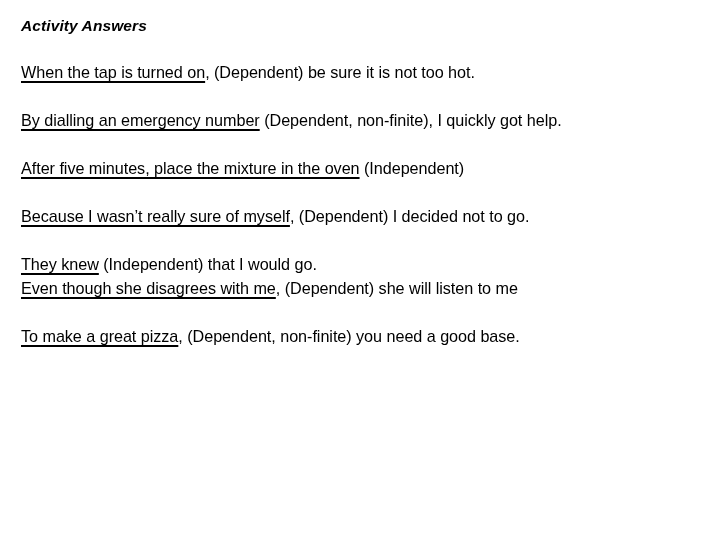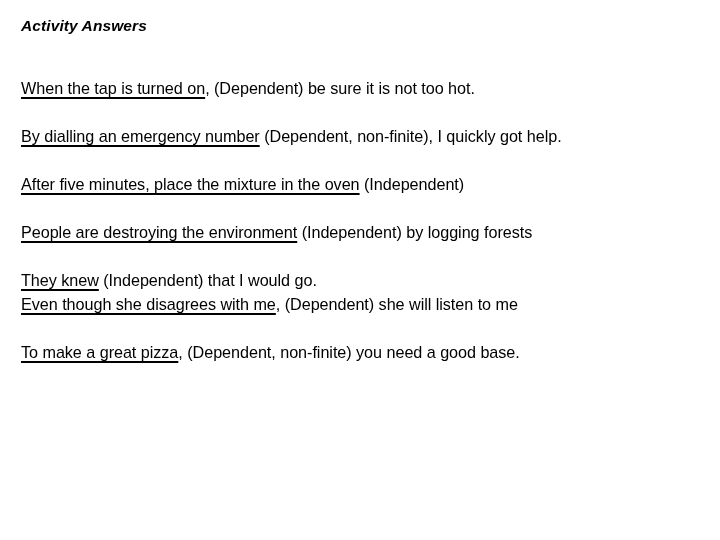--- a/index.html
+++ b/index.html
@@ -29,21 +29,21 @@
     font-size: 15.5px;
     font-weight: bold;
     font-style: italic;
     letter-spacing: 0.1px;
     line-height: 19px;
     white-space: nowrap;
   }
   .body {
     position: absolute;
     left: 21px;
-    top: 76px;
+    top: 60px;
     width: 680px;
   }
   .para {
     font-size: 16.2px;
     line-height: 24px;
     margin: 0 0 24px 0;
     letter-spacing: -0.05px;
     white-space: nowrap;
   }
   .para:last-child {
@@ -70,21 +70,23 @@
       <p class="para">
         <span class="line"><span class="u">When the tap is turned on</span><span class="">, (Dependent) be sure it is not too hot.</span></span>
       </p>
       <p class="para">
         <span class="line"><span class="u">By dialling an emergency number</span><span class=""> (Dependent, non-finite), I quickly got help.</span></span>
       </p>
       <p class="para">
         <span class="line"><span class="u">After five minutes, place the mixture in the oven</span><span class=""> (Independent)</span></span>
       </p>
       <p class="para">
-        <span class="line"><span class="u">People are destroying the environment</span><span class=""> (Independent) by logging forests</span></span>
+        <span class="line"><span class="u">Because I wasn’t really sure of myself</span><span class="">, (Dependent) I decided not to go.</span></span>
+      </p>
+      <p class="para">
       </p>
       <p class="para">
         <span class="line"><span class="u">They knew</span><span class=""> (Independent) that I would go.</span></span>
         <span class="line"><span class="u">Even though she disagrees with me</span><span class="">, (Dependent) she will listen to me</span></span>
       </p>
       <p class="para">
         <span class="line"><span class="u">To make a great pizza</span><span class="">, (Dependent, non-finite) you need a good base.</span></span>
       </p>
     </div>
 

